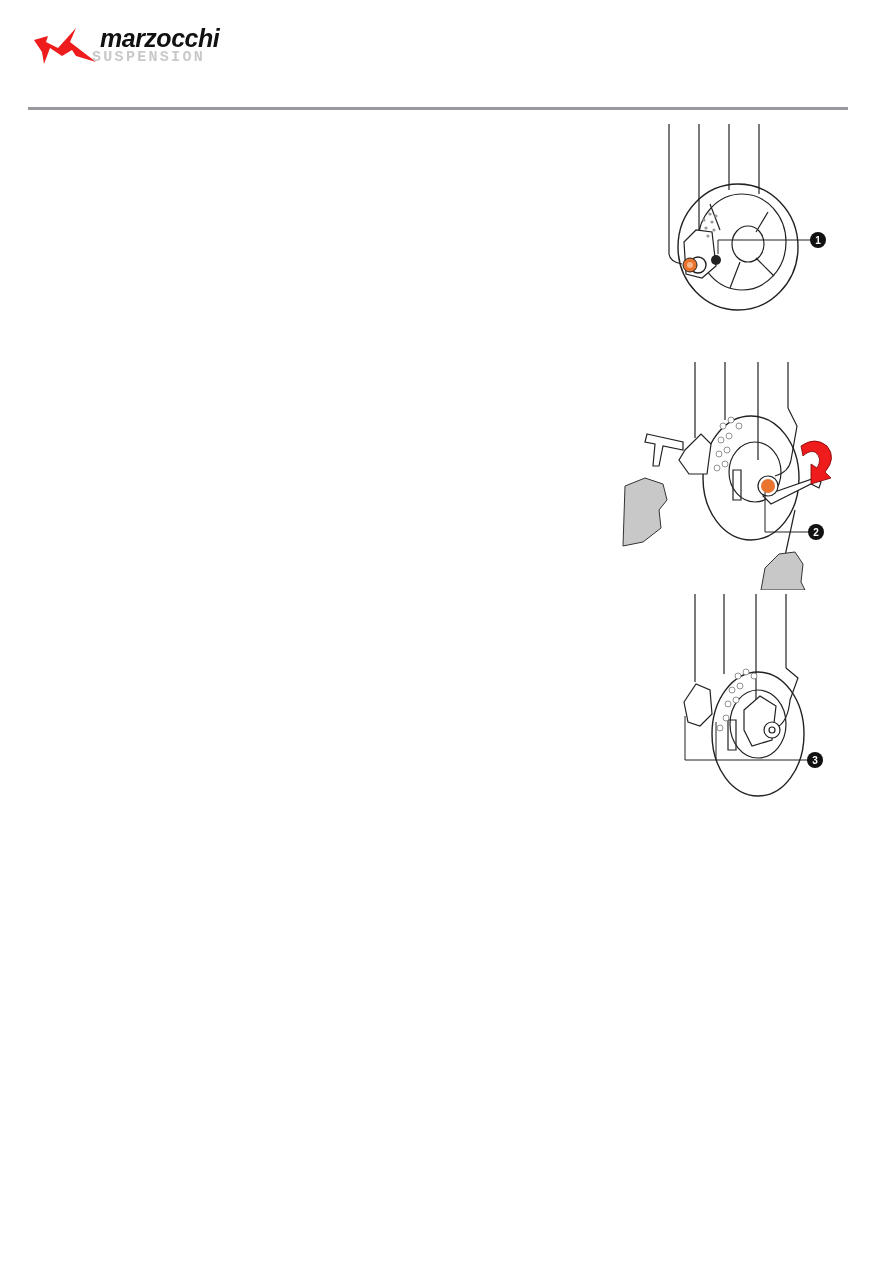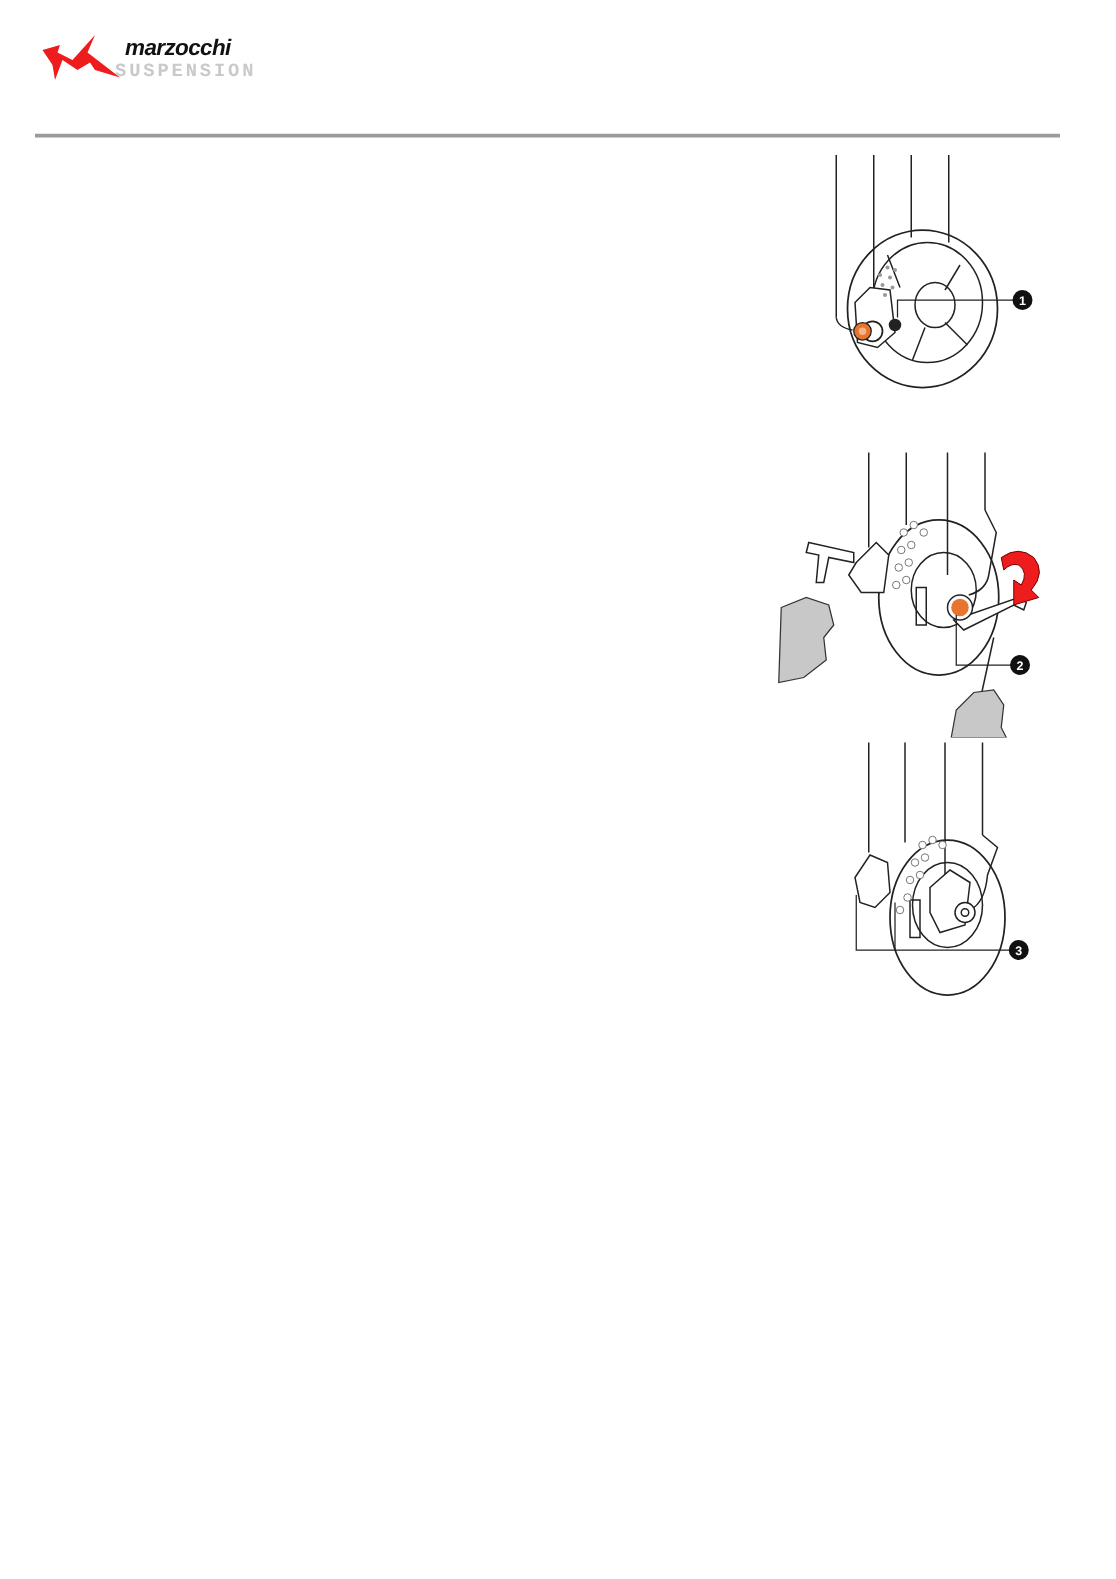--- a/index.html
+++ b/index.html
@@ -1,18 +1,18 @@
 <!DOCTYPE html>
 <html><head>
   <meta charset="utf-8">
   <style>
     html, body { margin: 0; padding: 0; background: #ffffff; }
     body { width: 893px; height: 1263px; position: relative; overflow: hidden; font-family: "Liberation Sans", sans-serif; }
     .logo { position: absolute; left: 32px; top: 22px; width: 200px; height: 48px; }
-    .logo-word { position: absolute; left: 68px; top: 2px; font-family: "Liberation Sans", sans-serif; font-weight: bold; font-style: italic; font-size: 18px; color: #111111; letter-spacing: -0.5px; line-height: 28px; }
+    .logo-word { position: absolute; left: 68px; top: 2px; font-family: "Liberation Sans", sans-serif; font-weight: bold; font-style: italic; font-size: 25px; color: #111111; letter-spacing: -0.5px; line-height: 28px; }
     .logo-sub { position: absolute; left: 60px; top: 30px; font-family: Liberation Mono, monospace; font-weight: bold; font-size: 15px; color: #c9c9c9; letter-spacing: 2.3px; line-height: 12px; }
     .logo-mark { position: absolute; left: 0; top: 4px; width: 70px; height: 42px; }
     .divider { position: absolute; left: 28px; top: 107px; width: 820px; height: 3px; background: #9a9a9e; }
     .fig { position: absolute; }
     .fig svg { display: block; }
     .callout-num { font-family: "Liberation Sans", sans-serif; font-weight: bold; font-size: 10px; fill: #ffffff; }
   </style>
 </head>
 <body>
 

